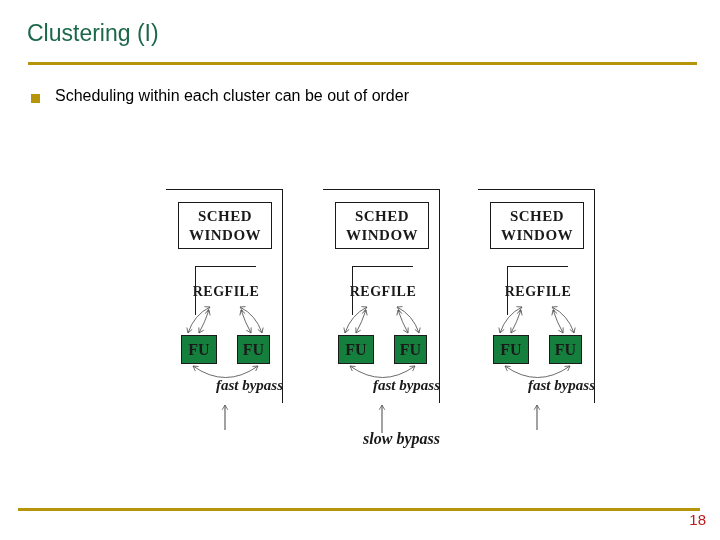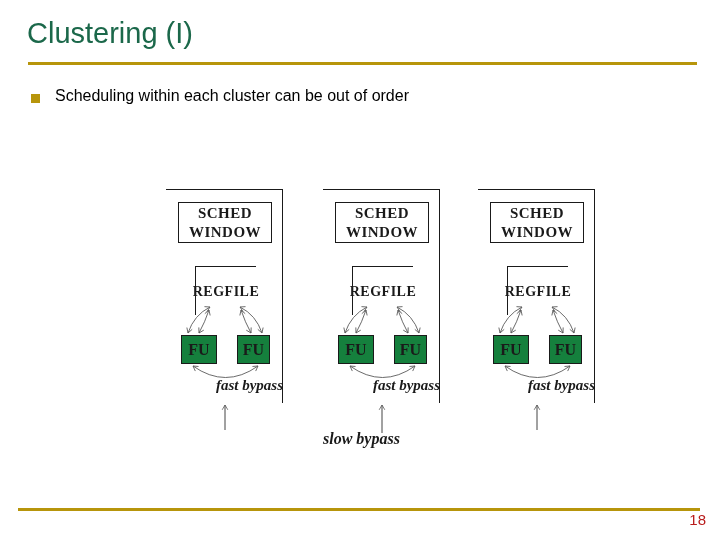--- a/index.html
+++ b/index.html
@@ -3,38 +3,38 @@
 <meta charset="utf-8">
 <style>
   * { margin:0; padding:0; box-sizing:border-box; }
   html,body { width:720px; height:540px; }
   body {
     position:relative; width:720px; height:540px; background:#ffffff;
     font-family:"Liberation Sans", sans-serif; overflow:hidden;
   }
   .title {
     position:absolute; left:27px; top:13px;
-    font-size:29px; line-height:40px; color:#1B684A;
+    font-size:23px; line-height:40px; color:#1B684A;
   }
   .rule-top { position:absolute; left:28px; top:62px; width:669px; height:3px; background:#B7950B; }
   .rule-bottom { position:absolute; left:18px; top:508px; width:682px; height:3px; background:#B7950B; }
   .bullet-sq { position:absolute; left:31px; top:94px; width:9px; height:9px; background:#B7950B; }
   .bullet-text { position:absolute; left:55px; top:84px; font-size:16px; line-height:24px; color:#000; }
   .pagenum { position:absolute; left:658px; top:511px; width:48px; text-align:right; font-size:15px; color:#b91c1c; }
 
   .cluster { position:absolute; top:189px; width:117px; height:280px; }
   .cluster.c1 { left:166px; }
   .cluster.c2 { left:323px; }
   .cluster.c3 { left:478px; }
   .frame {
     position:absolute; left:0; top:0; width:117px; height:214px;
     border-top:1.5px solid #1a1a1a; border-right:1.5px solid #1a1a1a;
   }
   .sched {
-    position:absolute; left:12px; top:13px; width:94px; height:41px;
+    position:absolute; left:12px; top:13px; width:94px; height:47px;
     border:1.5px solid #1a1a1a; background:#fff;
     display:flex; flex-direction:column; align-items:center; justify-content:center;
     font-family:"Liberation Serif", serif; font-weight:bold; font-size:15px;
     letter-spacing:0.5px; line-height:19px; color:#1a1a1a;
   }
   .reg {
     position:absolute; left:29px; top:77px; width:61px; height:49px;
     border-left:1.5px solid #1a1a1a; border-top:1.5px solid #1a1a1a;
     display:flex; align-items:center; justify-content:center;
     font-family:"Liberation Serif", serif; font-weight:bold; font-size:14px;
@@ -47,21 +47,21 @@
     font-family:"Liberation Serif", serif; font-weight:bold; font-size:16px; color:#1a1a1a;
   }
   .fu-left  { left:15px; width:36px; }
   .fu-right { left:71px; width:33px; }
   .fastbp {
     position:absolute; left:0; top:188px; width:117px; text-align:right;
     font-family:"Liberation Serif", serif; font-weight:bold; font-style:italic;
     font-size:15px; color:#1a1a1a;
   }
   .slowbp {
-    position:absolute; left:323px; top:430px; width:117px; text-align:left;
+    position:absolute; left:323px; top:430px; width:117px; text-align:right;
     font-family:"Liberation Serif", serif; font-weight:bold; font-style:italic;
     font-size:16px; color:#1a1a1a;
   }
   .arrows { position:absolute; left:0; top:0; width:117px; height:280px; overflow:visible; pointer-events:none; }
 </style>
 </head>
 <body>
 
 <div class="title">Clustering (I)</div>
 <div class="rule-top"></div>

